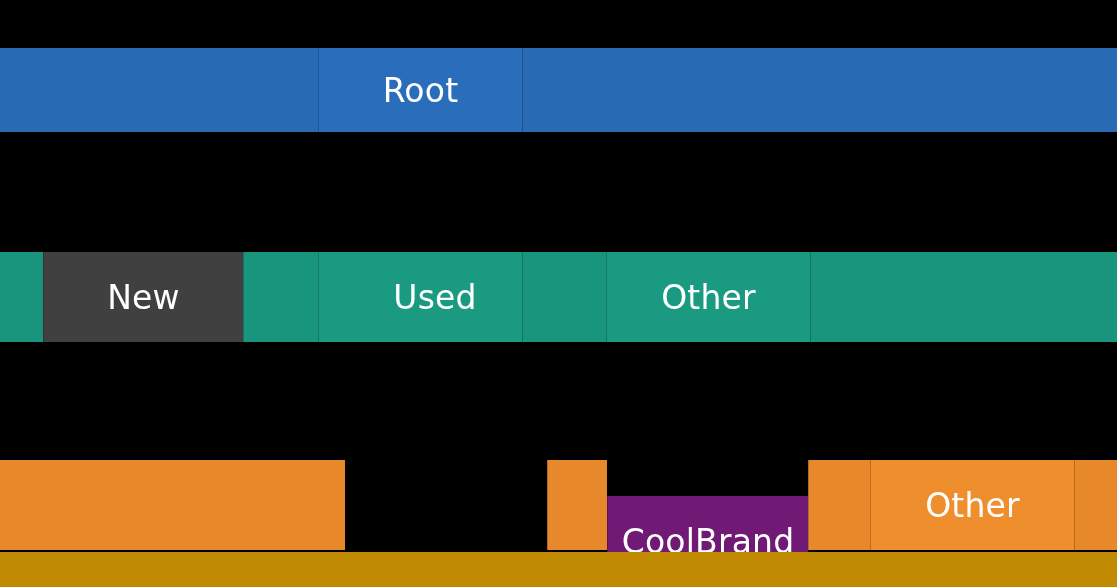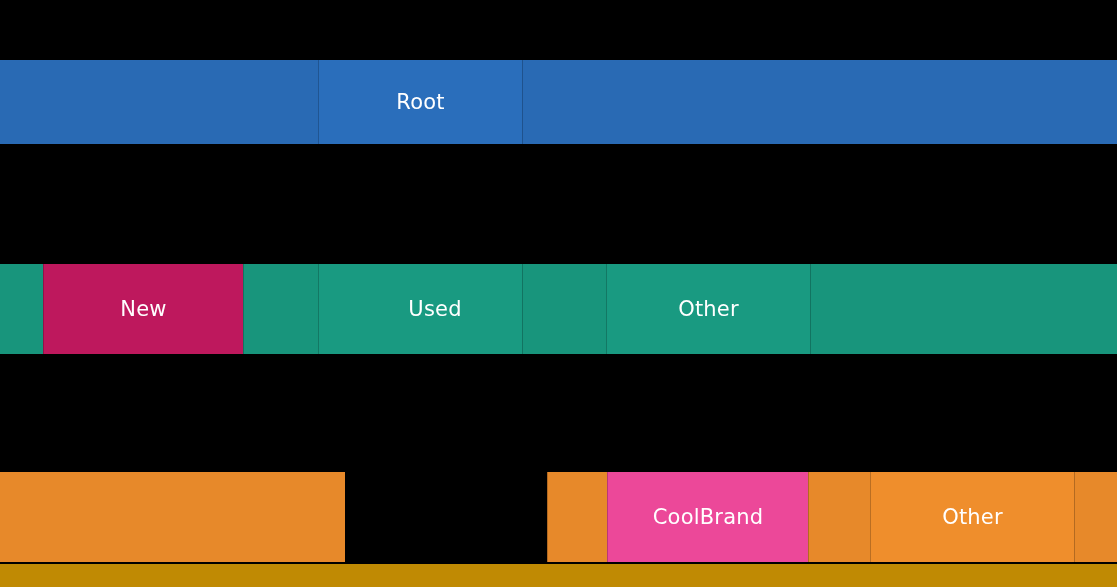--- a/index.html
+++ b/index.html
@@ -19,29 +19,29 @@
     height: 587px;
     background: #000000;
   }
   .level-row {
     position: absolute;
     left: 0;
     width: 1117px;
   }
   .node {
     position: absolute;
-    top: 16px;
+    top: 4px;
     height: 100%;
     box-sizing: border-box;
     display: flex;
     align-items: center;
     justify-content: center;
     overflow: hidden;
     color: #ffffff;
-    font-size: 21px;
+    font-size: 33px;
     line-height: 1;
     letter-spacing: 0.2px;
     white-space: nowrap;
   }
   .node-label {
     display: block;
     text-align: center;
     pointer-events: none;
   }
   .node.dim {
@@ -63,21 +63,21 @@
         <span class="node-label">Root</span>
       </div>
       <div class="node dim sep-left" style="left: 522px; width: 595px; background: rgb(42, 110, 187);">
         <span class="node-label"></span>
       </div>
     </div>
     <div class="level-row" style="top: 248px; height: 90px;">
       <div class="node dim" style="left: 0px; width: 43px; background: rgb(25, 154, 129);">
         <span class="node-label"></span>
       </div>
-      <div class="node sep-left" style="left: 43px; width: 200px; background: #be185d;">
+      <div class="node sep-left" style="left: 43px; width: 200px; background: #404040;">
         <span class="node-label">New</span>
       </div>
       <div class="node dim sep-left" style="left: 243px; width: 75px; background: rgb(25, 154, 129);">
         <span class="node-label"></span>
       </div>
       <div class="node sep-left" style="left: 318px; width: 204px; background: rgb(25, 154, 129); padding-left: 29px;">
         <span class="node-label">Used</span>
       </div>
       <div class="node dim sep-left" style="left: 522px; width: 84px; background: rgb(25, 154, 129);">
         <span class="node-label"></span>
@@ -89,21 +89,21 @@
         <span class="node-label"></span>
       </div>
     </div>
     <div class="level-row" style="top: 456px; height: 90px;">
       <div class="node dim" style="left: 0px; width: 345px; background: rgb(239, 142, 44);">
         <span class="node-label"></span>
       </div>
       <div class="node dim sep-left" style="left: 547px; width: 60px; background: rgb(239, 142, 44);">
         <span class="node-label"></span>
       </div>
-      <div class="node sep-left" style="left: 607px; width: 201px; background: #ec4899;">
+      <div class="node sep-left" style="left: 607px; width: 201px; background: #701a75; margin-top: 36px;">
         <span class="node-label">CoolBrand</span>
       </div>
       <div class="node dim sep-left" style="left: 808px; width: 62px; background: rgb(239, 142, 44);">
         <span class="node-label"></span>
       </div>
       <div class="node sep-left" style="left: 870px; width: 204px; background: rgb(239, 142, 44);">
         <span class="node-label">Other</span>
       </div>
       <div class="node dim sep-left" style="left: 1074px; width: 43px; background: rgb(239, 142, 44);">
         <span class="node-label"></span>

